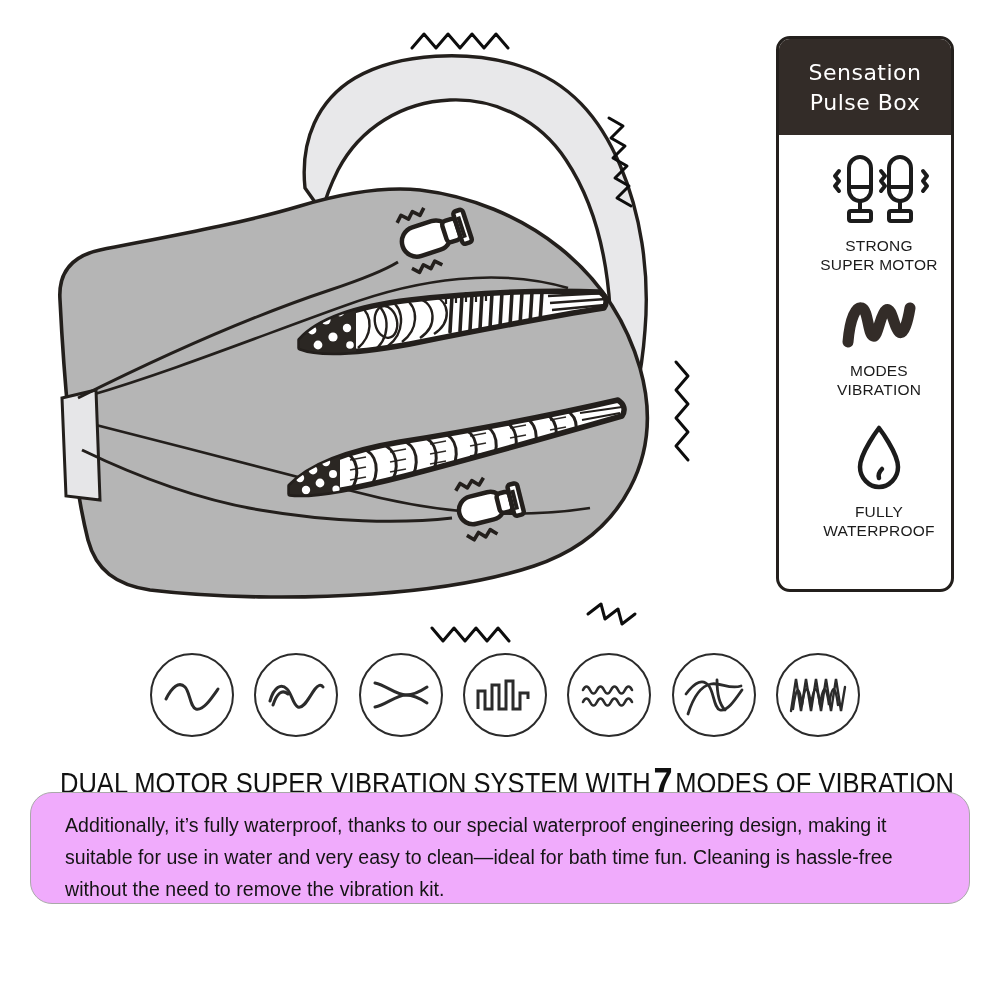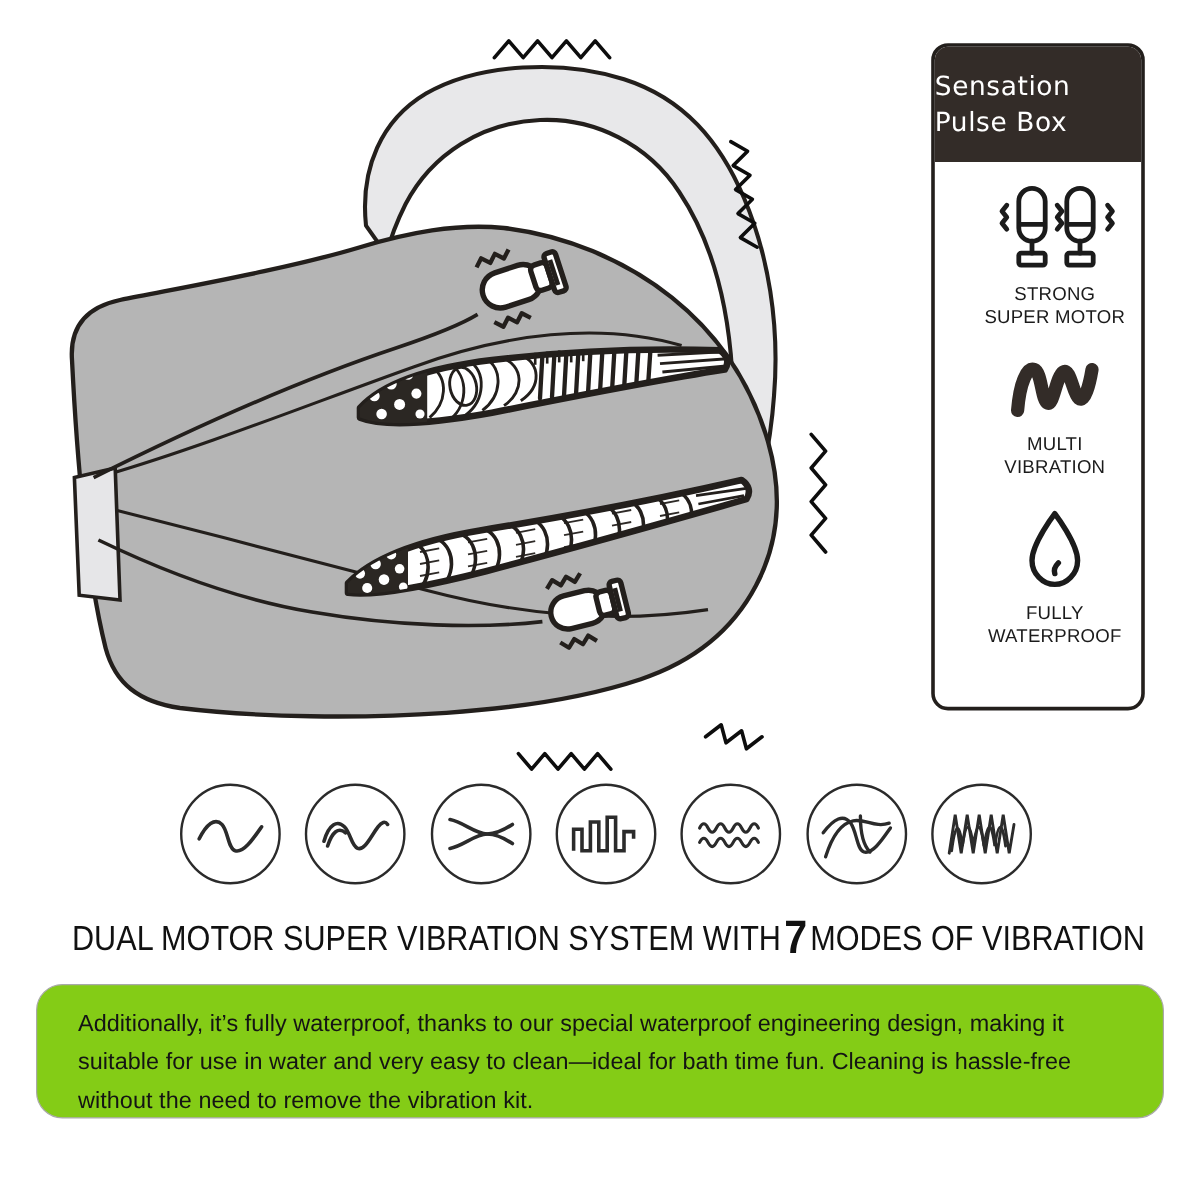--- a/index.html
+++ b/index.html
@@ -36,21 +36,21 @@
     border-radius: 14px;
     background: #ffffff;
     box-sizing: border-box;
     overflow: hidden;
   }
   #panel-header {
     height: 96px;
     background: #332c28;
     display: flex;
     flex-direction: column;
-    align-items: flex-start;
+    align-items: center;
     justify-content: center;
     padding-top: 2px;
     box-sizing: border-box;
   }
   #panel-header .line {
     color: #ffffff;
     font-size: 22px;
     letter-spacing: 0.5px;
     line-height: 30px;
     white-space: nowrap;
@@ -124,28 +124,28 @@
     font-size: 39px;
     font-weight: bold;
     vertical-align: -2px;
     padding: 0 3px;
   }
 
   
   #desc-box {
     position: absolute;
     left: 30px;
-    top: 820px;
+    top: 792px;
     width: 940px;
     height: 112px;
     border: 1.6px solid #a9a9a9;
     border-radius: 22px;
     box-sizing: border-box;
     padding: 16px 30px 0 34px;
-    background: #84cc16;
+    background: #f0abfc;
   }
   #desc-text {
     font-size: 19.5px;
     line-height: 32px;
     color: #141414;
     font-family: "Liberation Sans Narrow", "Liberation Sans", sans-serif;
     letter-spacing: 0.05px;
   }
 </style>
 </head>
@@ -387,21 +387,21 @@
     </div>
 
     <div class="feature" id="feature-multi">
       <div class="feature-icon">
         <svg width="74" height="48" viewBox="0 0 74 48" xmlns="http://www.w3.org/2000/svg">
           <path d="M6,42 C8,18 14,6 20,8 C26,10 26,34 31,36 C36,38 38,14 44,10
                    C50,6 52,28 57,32 C62,36 66,20 68,8" fill="none" stroke="#332c28" stroke-width="11" stroke-linecap="round" stroke-linejoin="round"></path>
         </svg>
       </div>
       <div class="feature-label">
-        <div>MULTI</div>
+        <div>MODES</div>
         <div>VIBRATION</div>
       </div>
     </div>
 
     <div class="feature" id="feature-water">
       <div class="feature-icon">
         <svg width="62" height="70" viewBox="0 0 62 70" xmlns="http://www.w3.org/2000/svg">
           <path d="M31,5 C31,5 50,30 50,44 C50,55 41,64 31,64
                    C21,64 12,55 12,44 C12,30 31,5 31,5 Z" fill="none" stroke="#1b1b1b" stroke-width="4.5" stroke-linejoin="round"></path>
           <path d="M34,46 C31,49 30,52 31,55" fill="none" stroke="#1b1b1b" stroke-width="4.5" stroke-linecap="round"></path>

